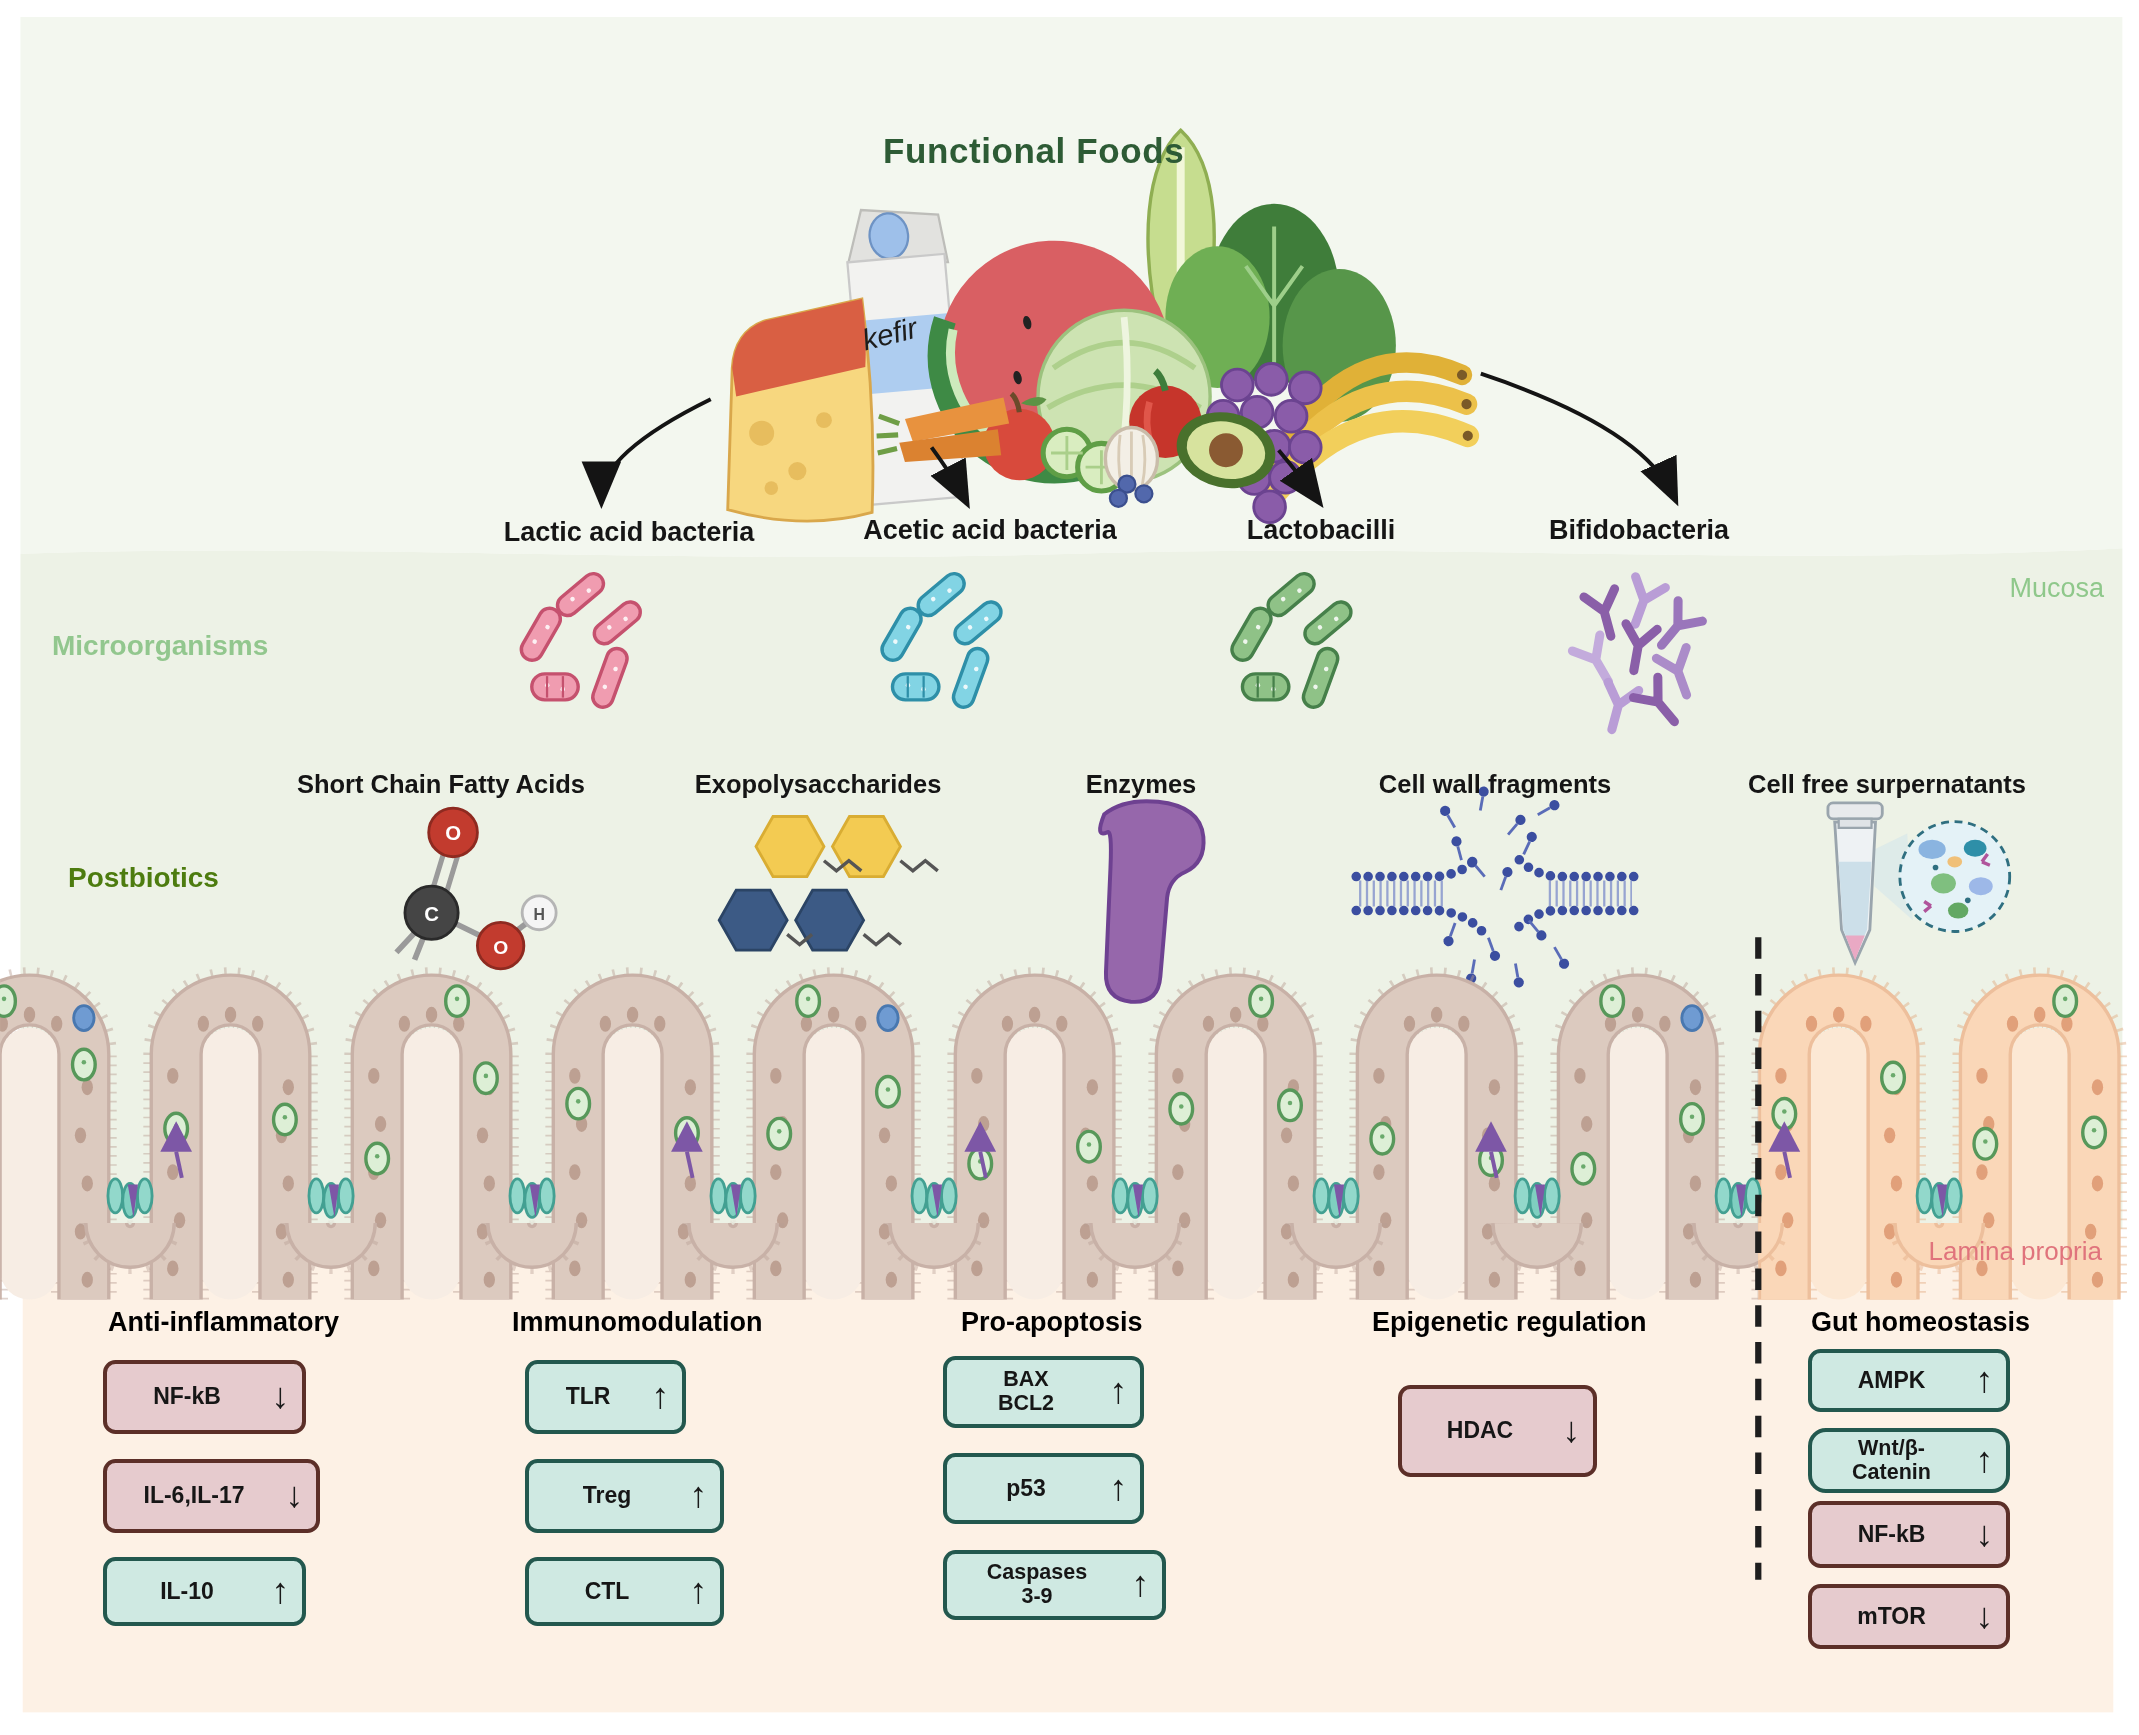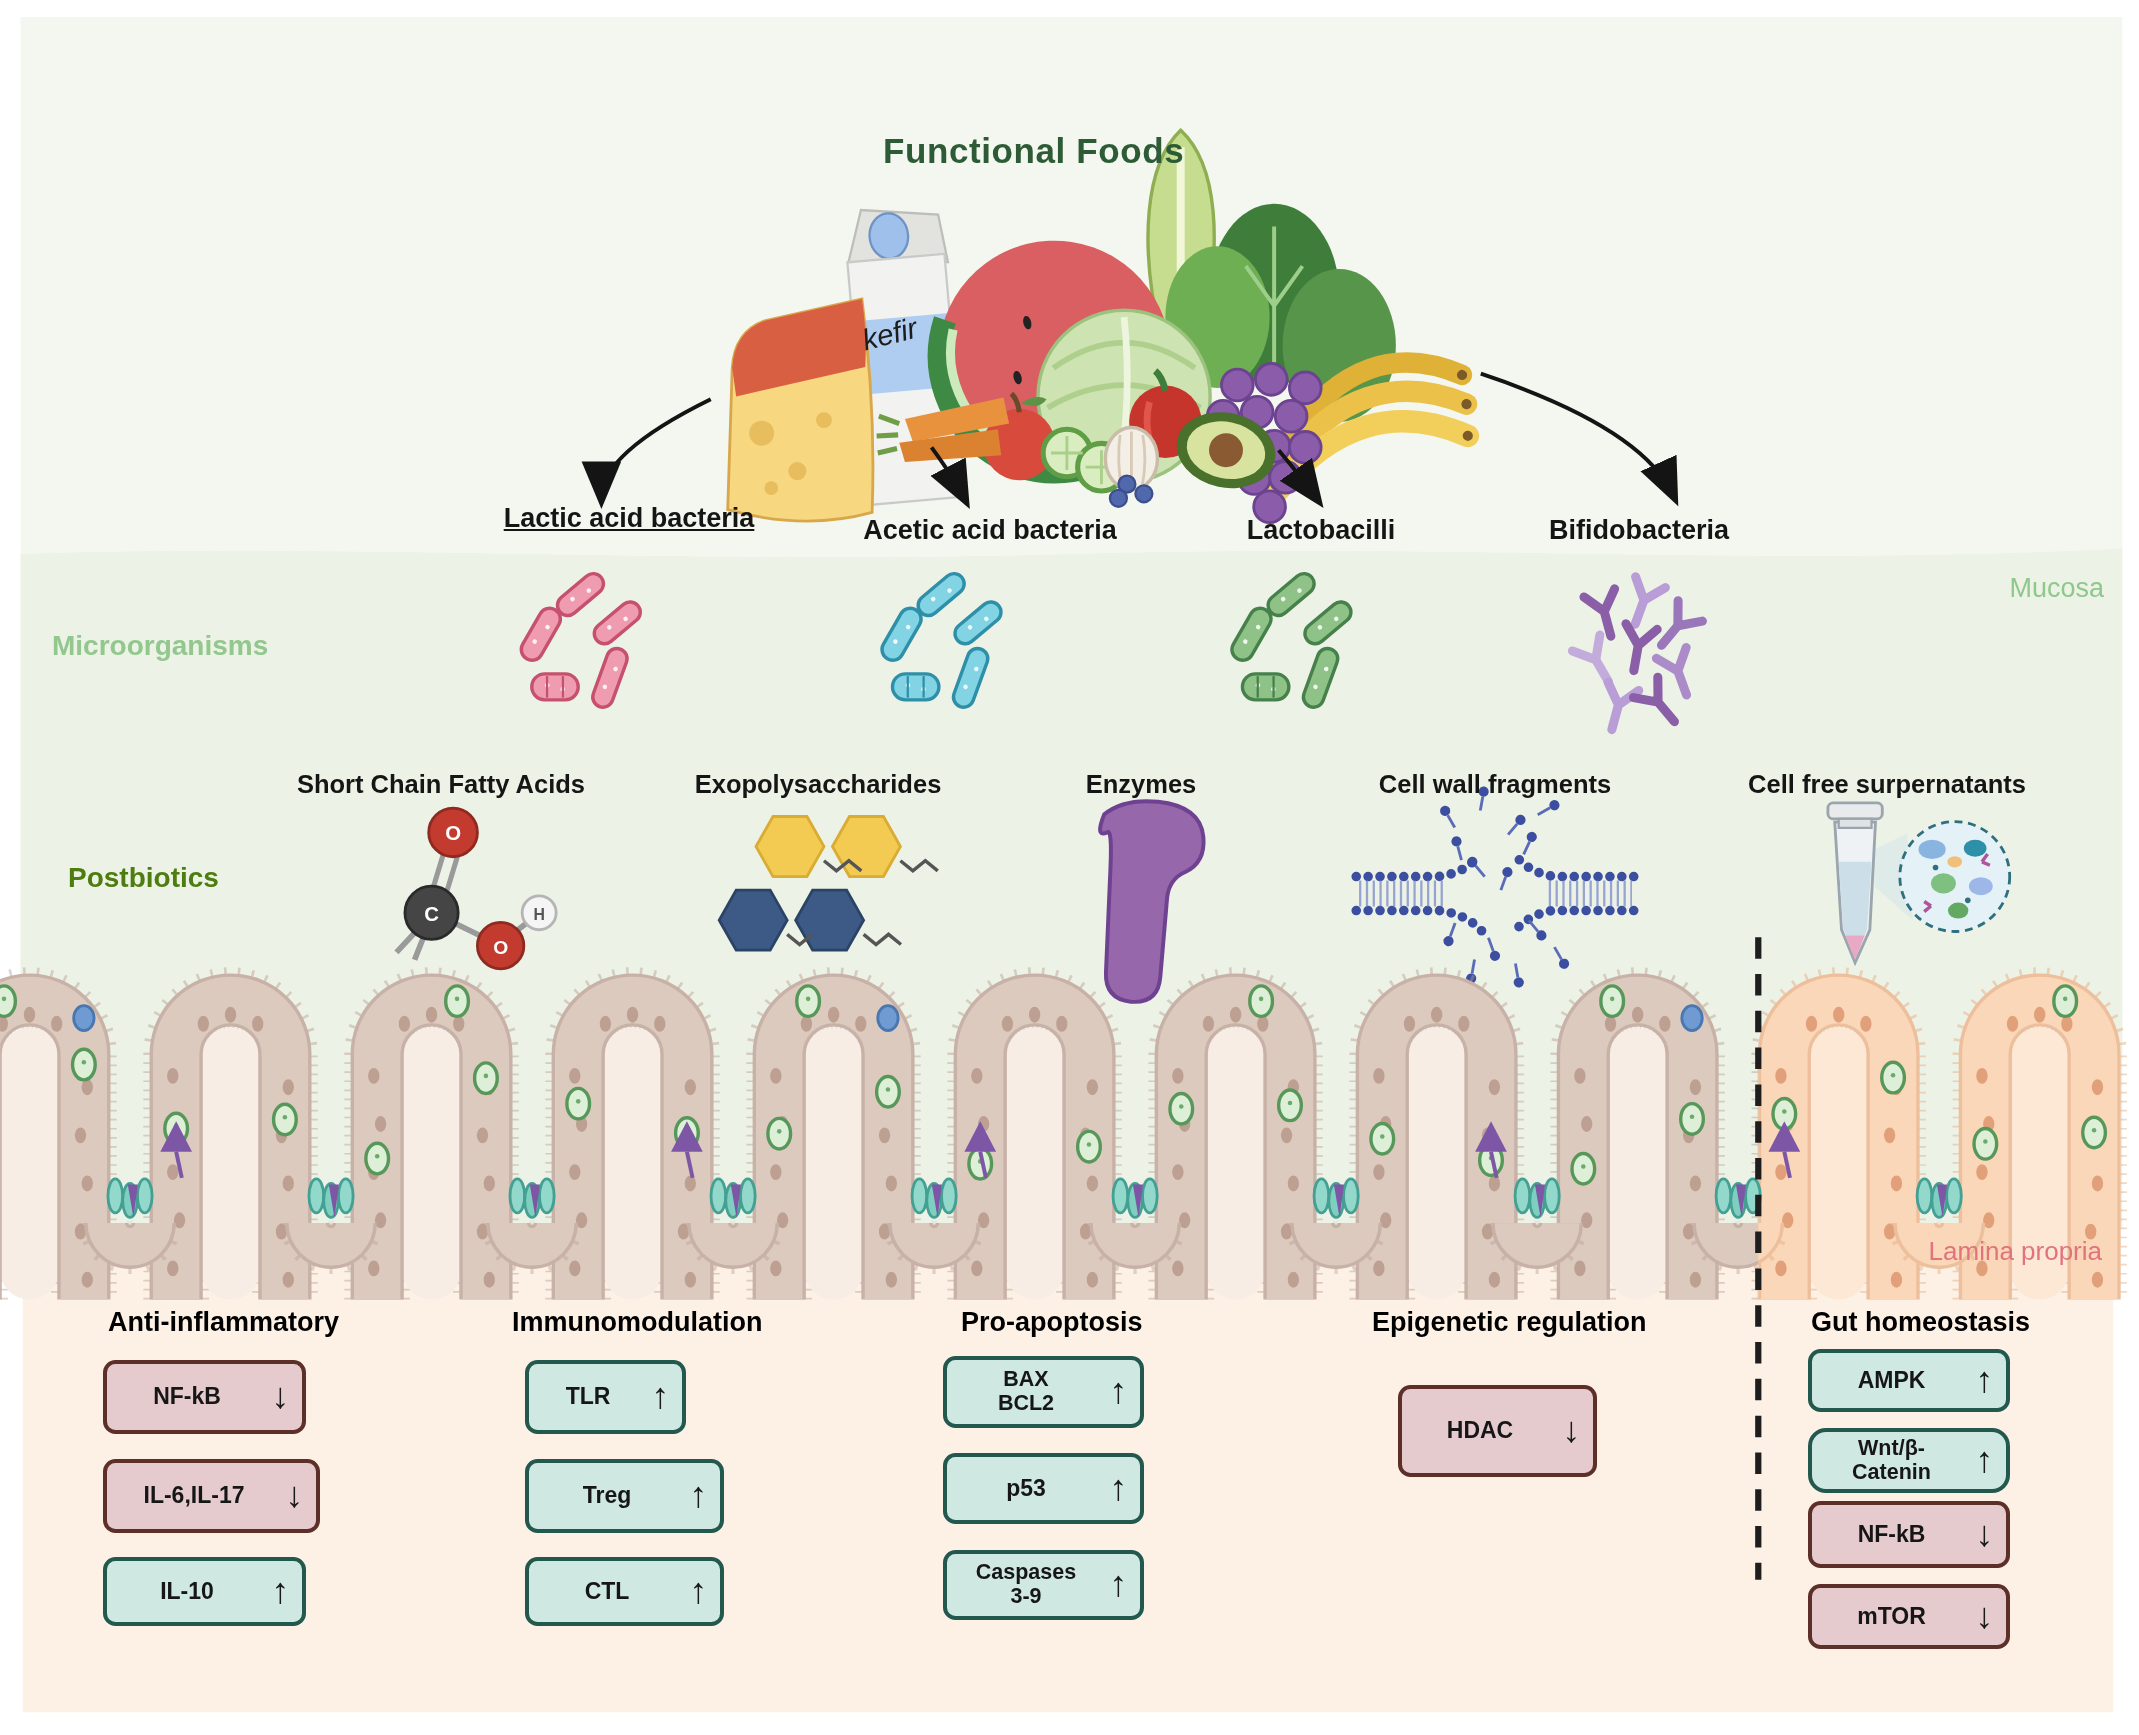--- a/index.html
+++ b/index.html
@@ -929,21 +929,21 @@
         <polygon points="3420.5,2092 3438.5,2092 3430.5,2150" fill="#7d57a6"></polygon>
       </g>
 
   <line x1="3105" y1="1655" x2="3105" y2="2790" stroke="#1e1e1e" stroke-width="11" stroke-dasharray="38 27"></line>
 </svg>
 
 <div class="ov title" style="left:883px;top:131px;">Functional Foods</div>
 <div class="ov kefir" style="left:862px;top:317px;">kefir</div>
 
 <div id="bacteria-labels">
-      <div class="bact-label" style="left: 629px; top: 503px; text-decoration: underline;">Lactic acid bacteria</div>
+      <div class="bact-label" style="left: 629px; top: 517px;">Lactic acid bacteria</div>
       <div class="bact-label" style="left: 990px; top: 515px;">Acetic acid bacteria</div>
       <div class="bact-label" style="left: 1321px; top: 515px;">Lactobacilli</div>
       <div class="bact-label" style="left: 1639px; top: 515px;">Bifidobacteria</div>
     </div>
 
 <div class="ov side-label micro" style="left:52px;top:630px;">Microorganisms</div>
 <div class="ov mucosa" style="left:1934px;top:573px;width:170px;text-align:right;">Mucosa</div>
 
 <div id="postbiotic-heads">
       <div class="post-head" style="left: 441px; top: 770px;">Short Chain Fatty Acids</div>
@@ -986,21 +986,21 @@
       <div class="sec-head" style="left: 961px; top: 1307px;">Pro-apoptosis</div>
       <div class="fbox tone-teal" style="left: 943px; top: 1356px; width: 201px; height: 72px;">
         <div class="lab" style="font-size: 21.5px;">BAX
 BCL2</div>
         <span class="arr">↑</span>
       </div>
       <div class="fbox tone-teal" style="left: 943px; top: 1453px; width: 201px; height: 71px;">
         <div class="lab">p53</div>
         <span class="arr">↑</span>
       </div>
-      <div class="fbox tone-teal" style="left: 943px; top: 1550px; width: 201px; height: 70px;">
+      <div class="fbox tone-teal" style="left: 943px; top: 1550px; width: 223px; height: 70px;">
         <div class="lab" style="font-size: 21.5px;">Caspases
 3-9</div>
         <span class="arr">↑</span>
       </div>
       <div class="sec-head" style="left: 1372px; top: 1307px;">Epigenetic regulation</div>
       <div class="fbox tone-pink" style="left: 1398px; top: 1385px; width: 199px; height: 92px;">
         <div class="lab">HDAC</div>
         <span class="arr">↓</span>
       </div>
       <div class="sec-head" style="left: 1811px; top: 1307px;">Gut homeostasis</div>

